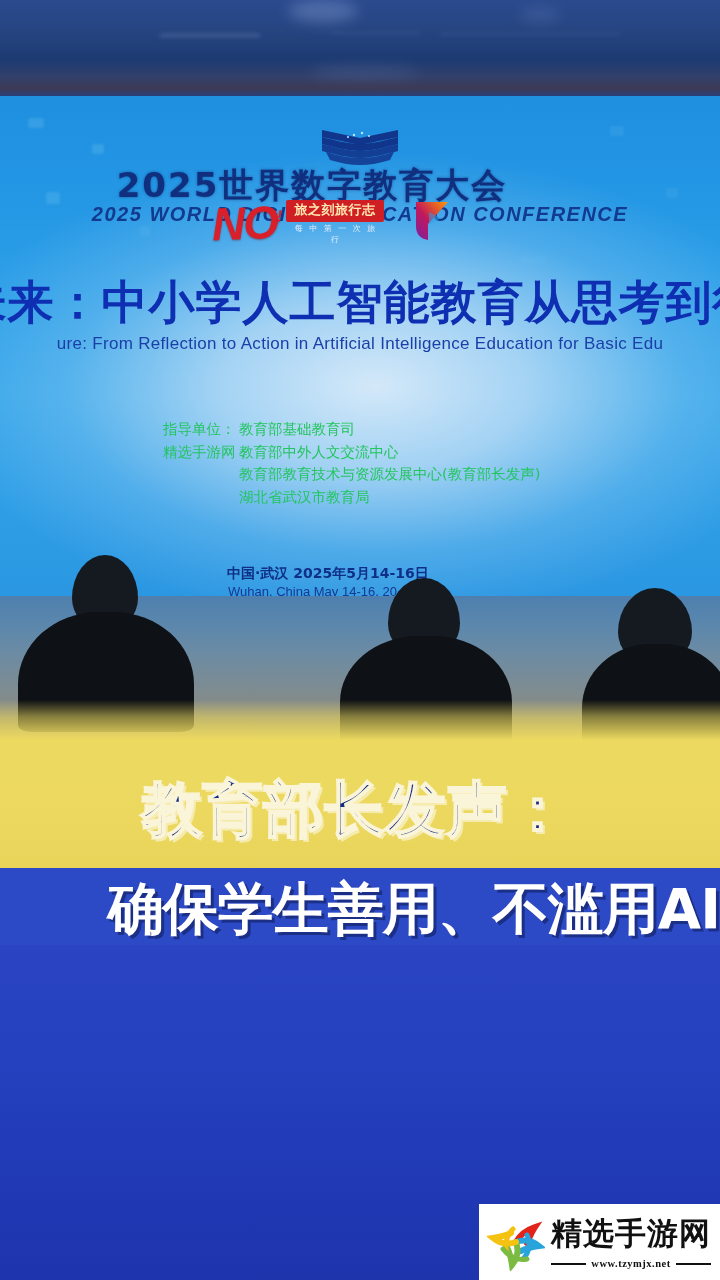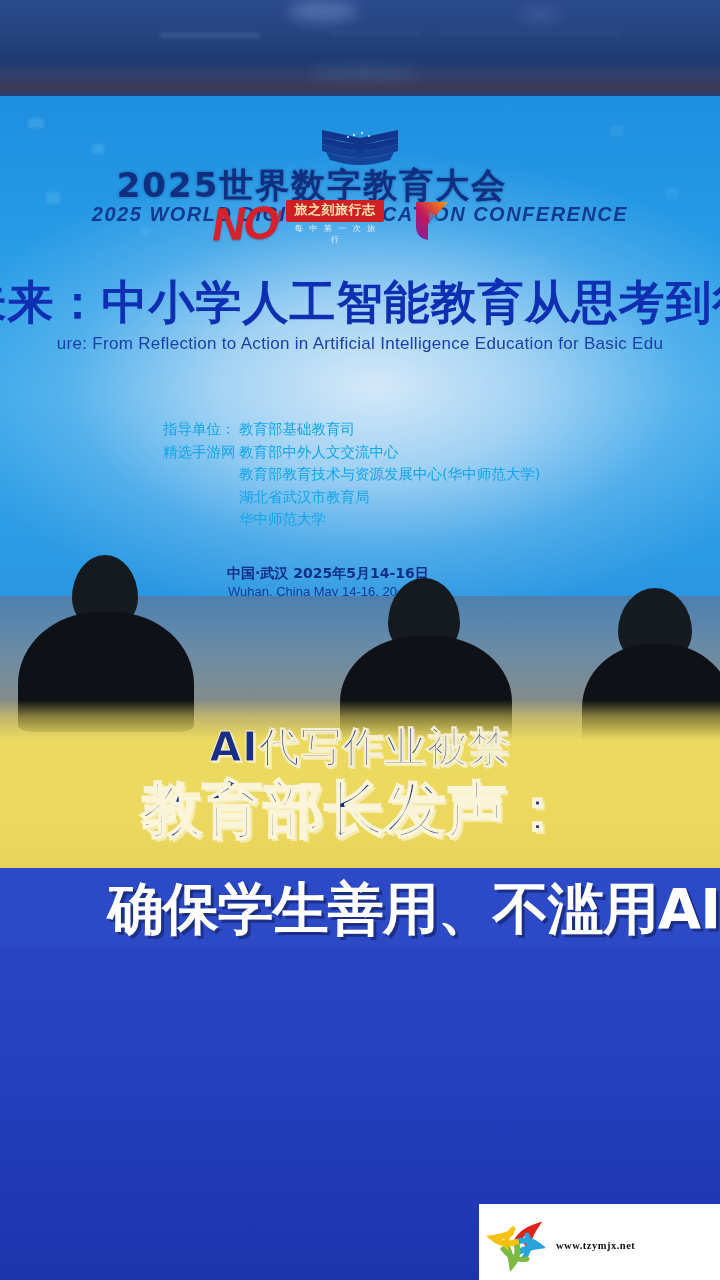--- a/index.html
+++ b/index.html
@@ -178,21 +178,21 @@
     white-space: nowrap;
     filter: blur(.3px);
   }
 
   
   .orgs {
     position: absolute;
     left: 163px; top: 418px;
     font-size: 14.5px;
     line-height: 22.5px;
-    color: #0ea5e9;
+    color: #22c55e;
     font-family: "DejaVu Sans", sans-serif;
     filter: blur(.25px);
   }
   .orgs .row { white-space: nowrap; }
   .orgs .lbl { display: inline-block; width: 76px; }
   .orgs .ind { padding-left: 76px; }
 
   
   .date-cn {
     position: absolute;
@@ -417,23 +417,22 @@
     <div class="sess-cn">未来：中小学人工智能教育从思考到行</div>
     <div class="sess-en">ure: From Reflection to Action in Artificial Intelligence Education for Basic Edu</div>
 
     <div class="orgs">
       <div class="row">
         <span class="lbl">指导单位：</span><span>教育部基础教育司</span>
       </div>
       <div class="row">
         <span class="lbl">精选手游网：</span><span>教育部中外人文交流中心</span>
       </div>
-      <div class="row ind">教育部教育技术与资源发展中心(华中师范大学)</div>
+      <div class="row ind">教育部教育技术与资源发展中心(教育部长发声)</div>
       <div class="row ind">湖北省武汉市教育局</div>
-      <div class="row ind">华中师范大学</div>
     </div>
 
     <div class="date-cn">中国·武汉  2025年5月14-16日</div>
     <div class="date-en">Wuhan, China  May 14-16, 20</div>
 
     <div class="screen-bottom-edge"></div>
     <div class="room"></div>
 
     <div>
       <div class="sil-head" style="left:72px;top:555px;width:66px;height:74px;"></div>
@@ -442,21 +441,20 @@
     <div>
       <div class="sil-head" style="left:388px;top:578px;width:72px;height:78px;"></div>
       <div class="sil-body" style="left:340px;top:636px;width:172px;height:110px;"></div>
     </div>
     <div>
       <div class="sil-head" style="left:618px;top:588px;width:74px;height:76px;"></div>
       <div class="sil-body" style="left:582px;top:644px;width:150px;height:106px;"></div>
     </div>
 
     <div class="cap-yellow" style="background:linear-gradient(180deg, rgba(236,218,96,0) 0%, rgba(236,218,96,.55) 10%, #ecda60 24%, #ecd85e 70%, #e8d459 100%);"></div>
-    <div class="cap-line1">AI代写作业被禁</div>
     <div class="cap-line2">教育部长发声：</div>
 
     <div class="cap-blue"></div>
     <div class="cap-line3">确保学生善用、不滥用AI</div>
   </div>
 
   <div class="bottom-fill"></div>
 
   <div class="wm-logo">
     <div class="mark">
@@ -469,20 +467,21 @@
           <path d="M29 29 C26 20 28 12 33 6 C34 13 36 20 38 24" stroke="#e2231a" opacity=".0"></path>
         </g>
         <g fill="none" stroke-width="5" stroke-linecap="round">
           <path d="M26 16 C20 22 18 30 19 38" stroke="#f6c211"></path>
           <path d="M40 22 C44 30 42 40 36 46" stroke="#29a3dc"></path>
           <path d="M16 36 C22 44 32 48 40 46" stroke="#7cbb42"></path>
         </g>
       </svg>
     </div>
     <div class="txt">
+      <div class="name">精选手游网</div>
       <div class="url">
         <span class="bar"></span>
         <span class="u">www.tzymjx.net</span>
         <span class="bar"></span>
       </div>
     </div>
   </div>
 
 </div>
 

